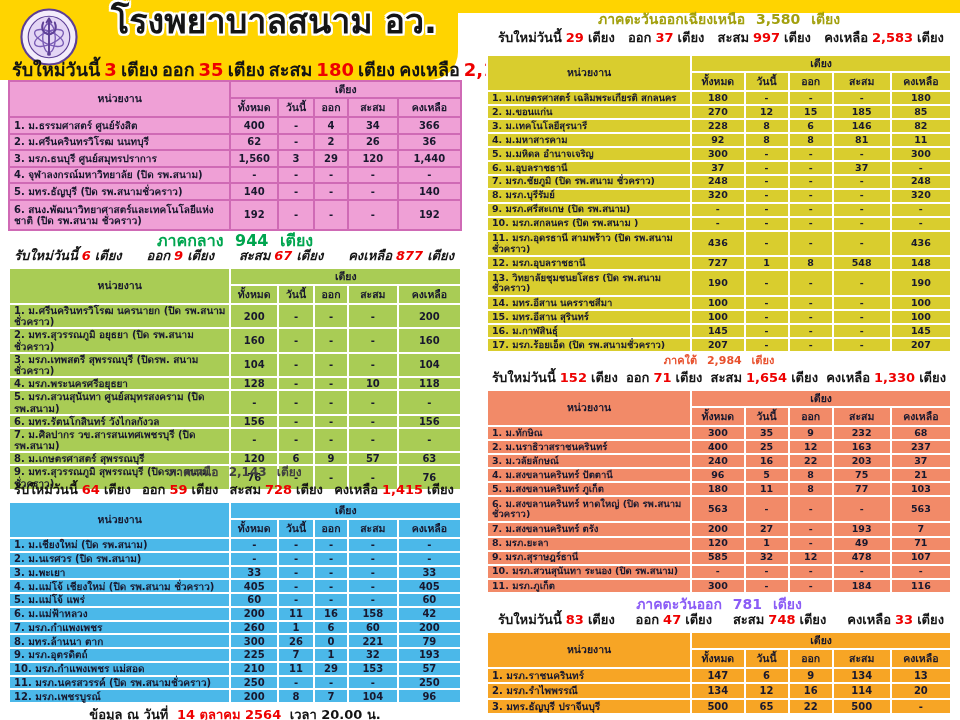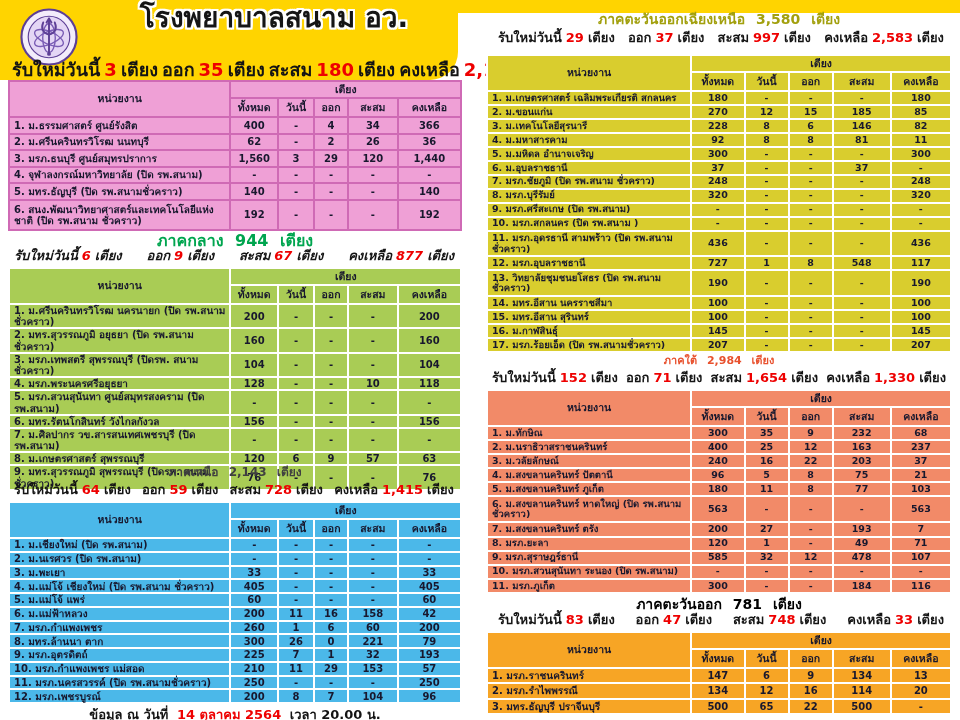--- a/index.html
+++ b/index.html
@@ -4,21 +4,21 @@
 <style>
   html,body{margin:0;padding:0;}
   .canvas{position:relative;width:960px;height:720px;background:#ffffff;overflow:hidden;
           font-family:"DejaVu Sans","Liberation Sans",sans-serif;color:#141420;}
   
   .top-strip{position:absolute;left:0;top:0;width:960px;height:13px;background:#ffd400;}
   .header-block{position:absolute;left:0;top:0;width:458px;height:80px;background:#ffd400;
                 border-bottom-right-radius:28px;}
   .logo{position:absolute;left:20px;top:8px;width:58px;height:58px;}
   .main-title{position:absolute;left:90px;top:3px;width:368px;text-align:center;
-              font-size:28px;font-weight:bold;color:#151515;line-height:1.1;
+              font-size:34px;font-weight:bold;color:#151515;line-height:1.1;
               text-shadow:-2px -2px 0 #fff,2px -2px 0 #fff,-2px 2px 0 #fff,2px 2px 0 #fff,
                           0 -2px 0 #fff,0 2px 0 #fff,-2px 0 0 #fff,2px 0 0 #fff;}
   .subtitle{position:absolute;left:90px;top:39px;width:368px;text-align:center;
             font-size:16.5px;font-weight:bold;color:#c42fa0;}
   .subtitle span{margin:0 3px;}
   
   .stat-line{position:absolute;display:flex;justify-content:space-between;align-items:baseline;
              font-weight:bold;font-size:13px;color:#141414;line-height:1.15;}
   .stat-group{white-space:nowrap;}
   .stat-group span{margin:0 2px;}
@@ -29,21 +29,21 @@
   #stats-northeast{left:496px;top:31px;width:450px;}
   #stats-south{left:490px;top:371px;width:458px;}
   #stats-east{left:496px;top:613px;width:450px;}
   
   .sec-title{position:absolute;text-align:center;font-weight:bold;line-height:1.1;}
   .sec-title span{margin:0 3px;}
   #title-central{left:8px;top:232px;width:454px;font-size:16px;color:#00a54f;}
   #title-north{left:8px;top:466px;width:454px;font-size:12px;color:#404040;}
   #title-northeast{left:486px;top:12px;width:466px;font-size:14px;color:#a2a00e;}
   #title-south{left:486px;top:355px;width:466px;font-size:11px;color:#e8512e;}
-  #title-east{left:486px;top:597px;width:466px;font-size:14px;color:#000000;}
+  #title-east{left:486px;top:597px;width:466px;font-size:14px;color:#8b5cf6;}
   
   table.tbl{position:absolute;border-collapse:collapse;table-layout:fixed;}
   .tbl th,.tbl td{border:2px solid #ffffff;font-weight:bold;padding:0 2px;
                   text-align:center;vertical-align:middle;color:#18182e;line-height:1.12;}
   .tbl td.org{text-align:left;padding-left:4px;}
   .tbl thead tr:first-child th{height:15px;}
   .tbl thead tr:last-child th{height:17px;}
   .tbl thead th{font-size:10.5px;}
   .tbl tbody td{font-size:10px;}
   #tbl-bangkok{left:8px;top:80px;width:454px;height:151px;}
@@ -539,21 +539,21 @@
           <td>-</td>
           <td>-</td>
           <td>436</td>
         </tr>
         <tr>
           <td class="org">12. มรภ.อุบลราชธานี</td>
           <td>727</td>
           <td>1</td>
           <td>8</td>
           <td>548</td>
-          <td>117</td>
+          <td>148</td>
         </tr>
         <tr>
           <td class="org">13. วิทยาลัยชุมชนยโสธร  (ปิด รพ.สนาม ชั่วคราว)</td>
           <td>190</td>
           <td>-</td>
           <td>-</td>
           <td>-</td>
           <td>190</td>
         </tr>
         <tr>

